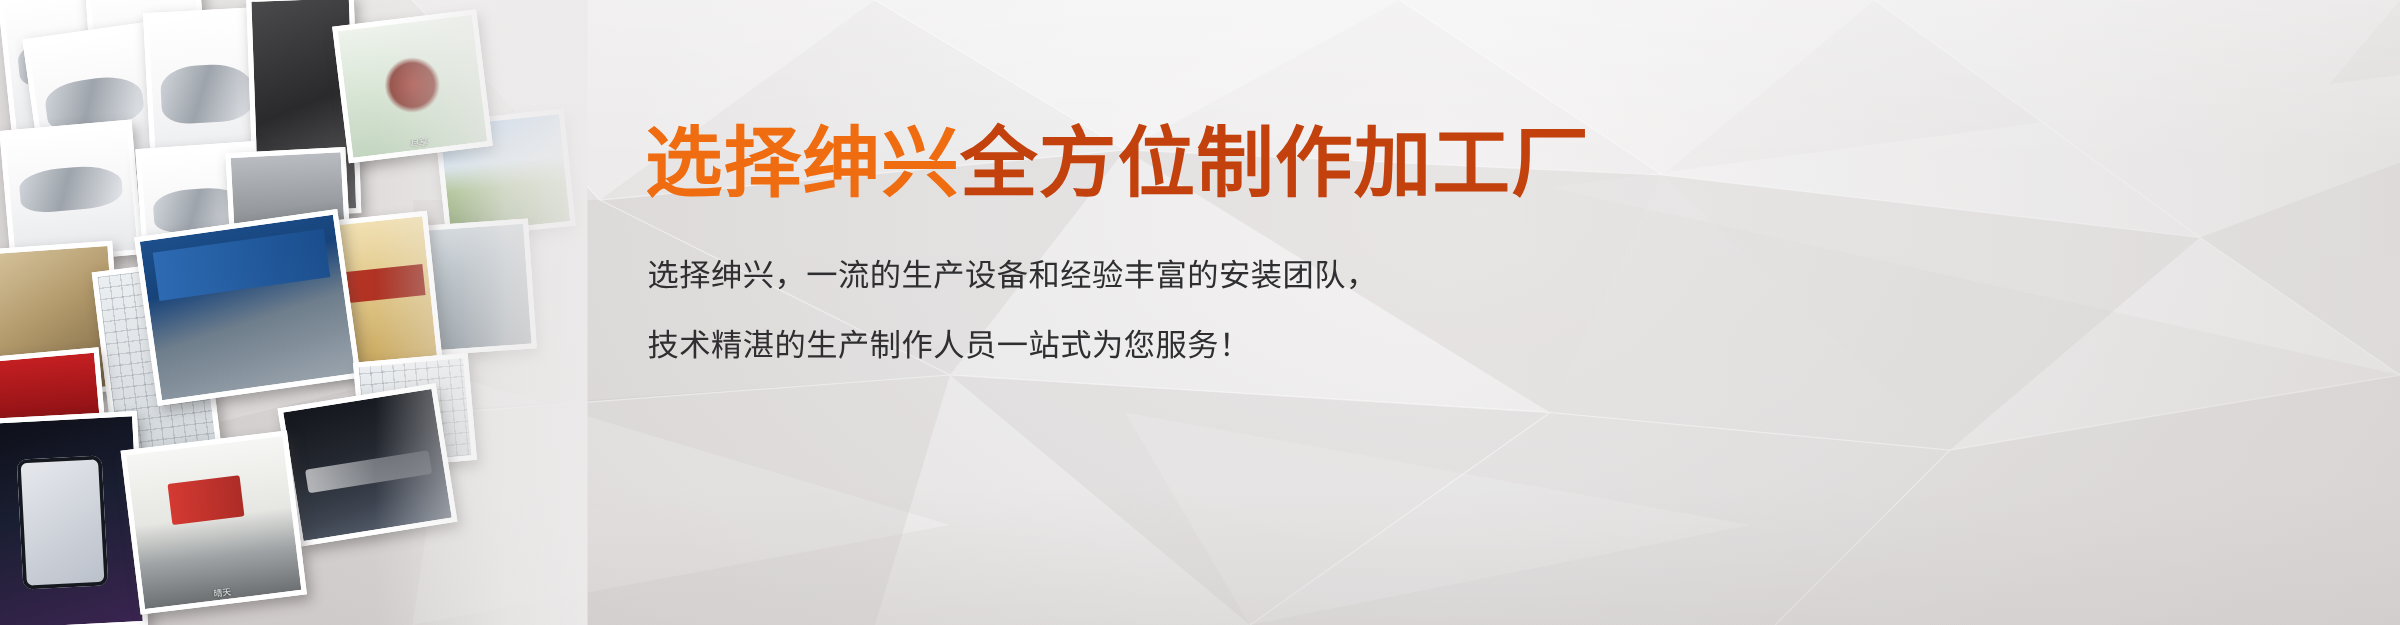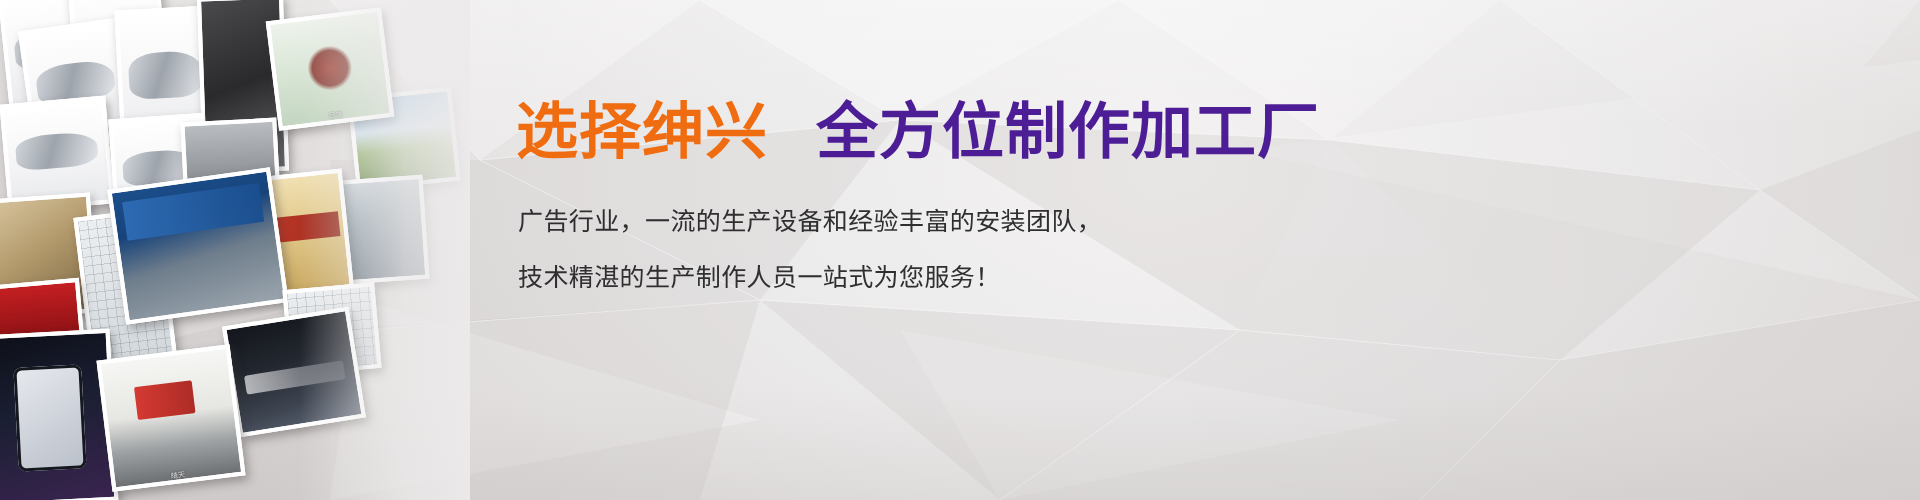--- a/index.html
+++ b/index.html
@@ -194,21 +194,21 @@
     position: absolute;
     top: 96px;
     left: 0;
     white-space: nowrap;
     font-size: 62px;
     line-height: 72px;
     font-weight: bold;
     letter-spacing: 1px;
   }
   .headline .seg-a { color: #ef6c10; }
-  .headline .seg-b { color: #4c1d95; margin-left: 48px; }
+  .headline .seg-b { color: #c2410c; }
 
   .subline {
     position: absolute;
     left: 2px;
     font-size: 25px;
     line-height: 25px;
     color: #2f2f31;
     white-space: nowrap;
     letter-spacing: .4px;
   }
@@ -360,18 +360,18 @@
 
     <div class="collage-fade"></div>
   </div>
 
   <div class="content">
 
     <div class="headline">
       <span class="seg-a">选择绅兴</span><span class="seg-b">全方位制作加工厂</span>
     </div>
 
-    <div class="subline l1">广告行业，一流的生产设备和经验丰富的安装团队，</div>
+    <div class="subline l1">选择绅兴，一流的生产设备和经验丰富的安装团队，</div>
     <div class="subline l2">技术精湛的生产制作人员一站式为您服务！</div>
 
   </div>
 
 </div>
 
 </body></html>

